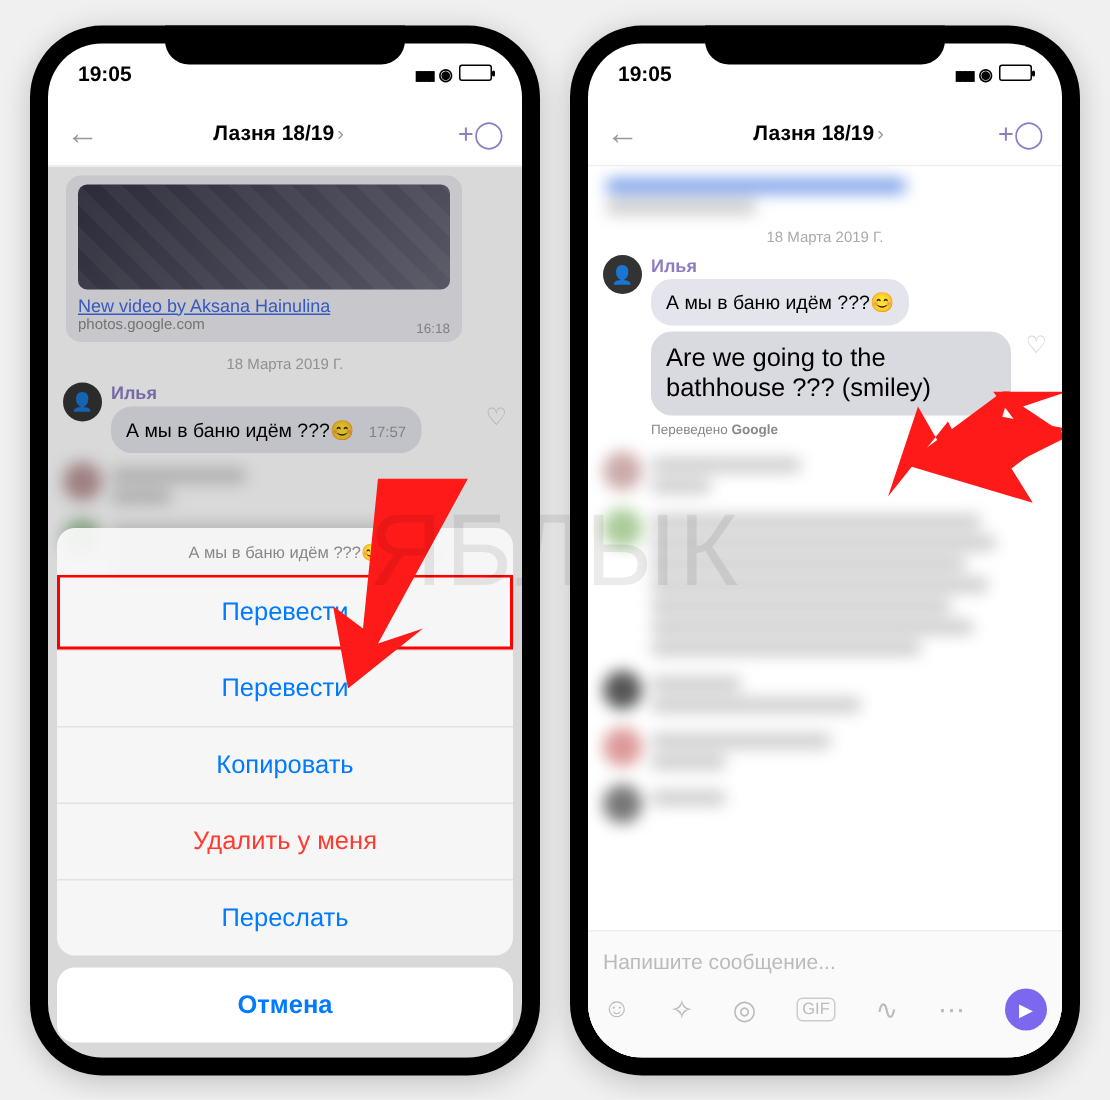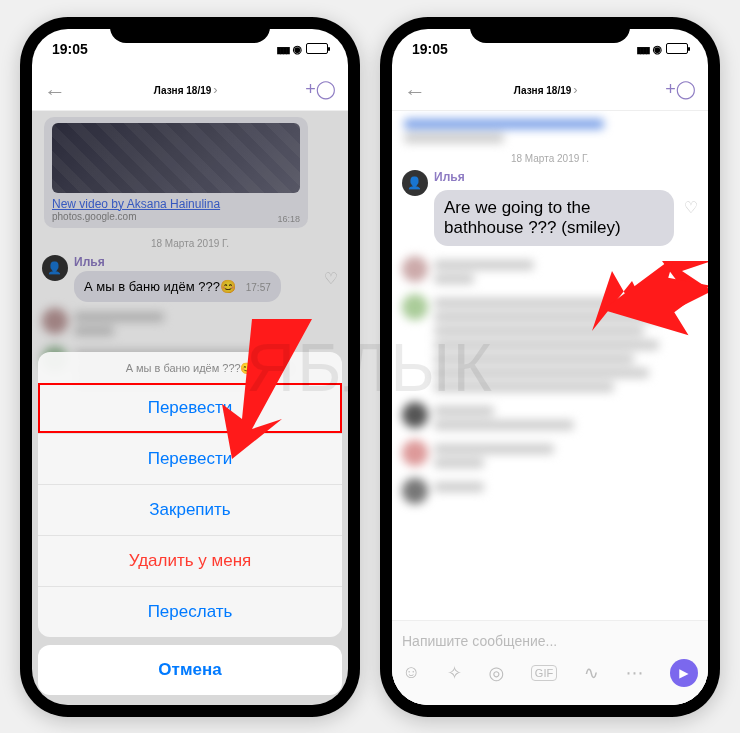--- a/index.html
+++ b/index.html
@@ -14,21 +14,21 @@
   .statusbar { height: 40px; display: flex; justify-content: space-between; align-items: center; padding: 0 20px; font-size: 14px; font-weight: 600; }
   .statusbar .right { display: flex; gap: 4px; align-items: center; font-size: 12px; }
   .signal::before { content: "▮▮▮▮"; letter-spacing:-2px; font-size:9px; }
   .wifi::before { content: "◉"; font-size: 11px; }
   .battery { width: 22px; height: 11px; border: 1px solid #000; border-radius: 2px; position: relative; }
   .battery::after { content:""; position:absolute; right:-3px; top:3px; width:2px; height:4px; background:#000; border-radius:1px; }
   .battery .fill { background: #34c759; height: 100%; width: 60%; border-radius:1px; }
 
   .navbar { height: 42px; display: flex; align-items: center; justify-content: space-between; padding: 0 12px; border-bottom: 1px solid #eee; }
   .back-arrow { color: #999; font-size: 22px; }
-  .chat-title { font-weight: 700; font-size: 10px; }
+  .chat-title { font-weight: 700; font-size: 14px; }
   .chevron { color: #999; font-size: 13px; margin-left: 2px; }
   .add-user { color: #8e7cc3; font-size: 18px; }
 
   .chat-body { position: relative; height: calc(100% - 82px); overflow: hidden; background: #fff; }
   .chat-body.dim { background: rgba(0,0,0,0.03); }
   .blurred { filter: blur(5px); }
   .blob-line { height: 10px; background:#ccc; border-radius:4px; margin:4px 0; }
 
   .card { background: #eaeaf0; border-radius: 10px; padding: 6px 8px; margin: 6px 40px 6px 12px; position: relative; }
   .video-thumb { height: 70px; background: linear-gradient(135deg,#334,#667); border-radius: 6px; margin-bottom: 4px; position:relative; overflow:hidden;}
@@ -138,21 +138,21 @@
         </div>
 
         <div class="sheet-backdrop">
           <div style="flex:1"></div>
           <div class="sheet-preview">
             <span>А мы в баню идём ???</span><span>😊</span>
           </div>
           <div class="sheet-group top">
             <div class="sheet-item highlight" style="border-top:none">Перевести</div>
             <div class="sheet-item">Перевести</div>
-            <div class="sheet-item">Закрепить</div>
+            <div class="sheet-item">Копировать</div>
             <div class="sheet-item danger">Удалить у меня</div>
             <div class="sheet-item">Переслать</div>
           </div>
           <div class="sheet-cancel">Отмена</div>
         </div>
 
         <div class="arrow" style="top:208px; left:160px;">
           <svg width="120" height="140" viewBox="0 0 120 140">
             <polygon points="60,0 120,0 60,110 90,100 40,140 30,85 50,100" fill="#ff1a1a"></polygon>
           </svg>
@@ -183,24 +183,30 @@
         <div class="blurred" style="margin:8px 12px;">
           <div class="blob-line" style="width:200px; background:#7aa0e8;"></div>
           <div class="blob-line" style="width:100px;"></div>
         </div>
         <div class="date-sep">18 Марта 2019 Г.</div>
 
         <div class="msg-row">
           <div class="avatar">👤</div>
           <div class="msg-col">
             <div class="msg-name">Илья</div>
+            <div class="bubble">
+              <span>А мы в баню идём ???</span><span class="emoji">😊</span>
+            </div>
             <div>
               <div class="trans-bubble">
                 <span>Are we going to the bathhouse ??? (smiley)</span>
               </div>
+            </div>
+            <div class="trans-credit">
+              <span>Переведено </span><span class="bold">Google</span>
             </div>
           </div>
           <span class="heart-btn">♡</span>
         </div>
 
         <div class="blurred" style="margin-top:10px;">
           <div class="msg-row">
               <div class="avatar" style="background:#caa"></div>
               <div class="msg-col">
                 <div class="blob-line" style="width:100px"></div>

